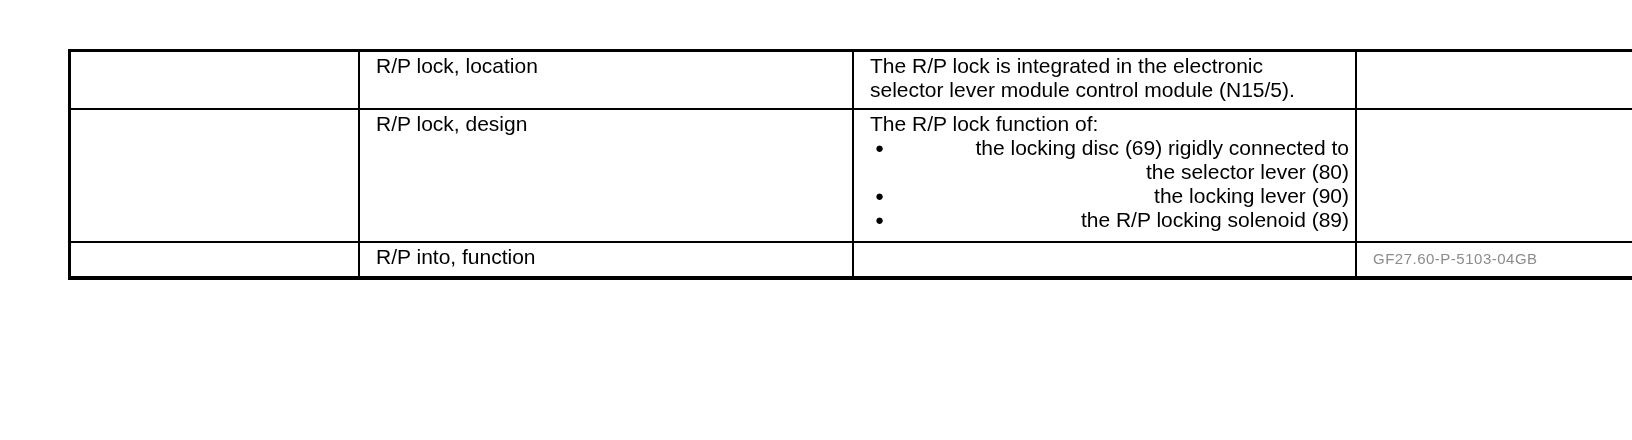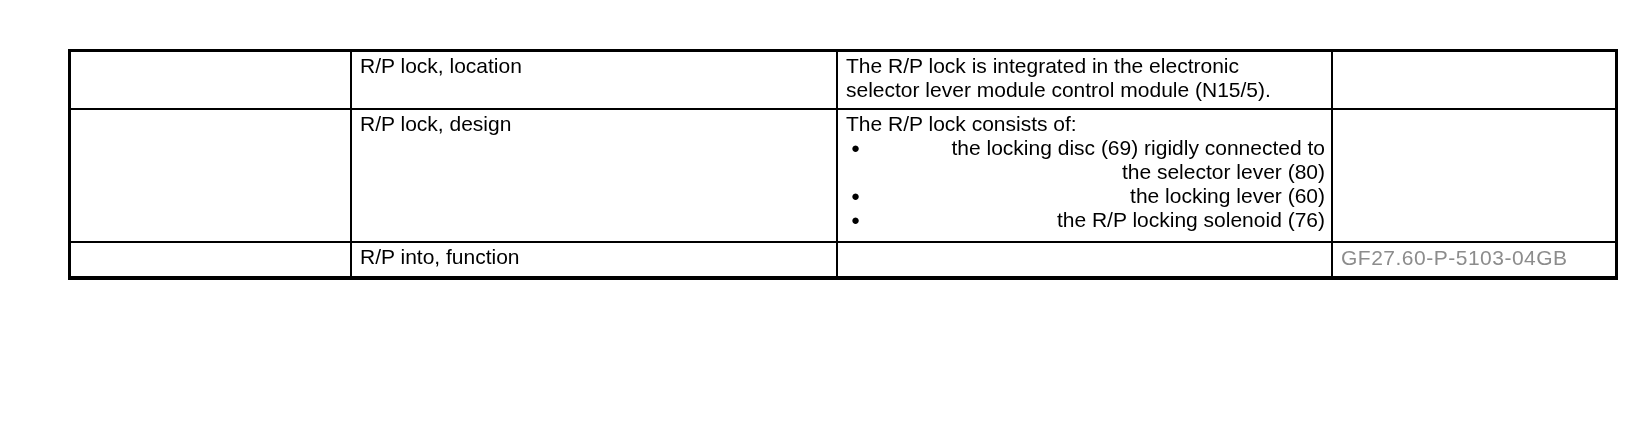--- a/index.html
+++ b/index.html
@@ -21,21 +21,21 @@
     top: 49px;
     border-collapse: collapse;
     table-layout: fixed;
     width: 1482px;
     border: 3px solid #000000;
     border-bottom-width: 4px;
   }
   table.spec-table td {
     border: 2px solid #000000;
     vertical-align: top;
-    padding: 2px 6px 2px 8px;
+    padding: 2px 6px 2px 16px;
     font-size: 21px;
     line-height: 24px;
     overflow: hidden;
   }
   td.col-spacer { width: 265px; }
   td.col-topic  { width: 470px; }
   td.col-desc   { width: 479px; padding-left: 7px; padding-right: 2px; margin-top: 36px; }
   td.col-code   { width: 268px; padding-left: 6px; }
 
   tr.row-location { height: 58px; }
@@ -61,21 +61,21 @@
     padding-left: 5px;
     font-size: 15px;
     line-height: 24px;
   }
   .bullet-text {
     flex: 1;
     white-space: pre-line;
     text-align: right;
   }
   .doc-code {
-    font-size: 21px;
+    font-size: 15px;
     line-height: 26px;
     letter-spacing: 0.5px;
   }
 </style>
 </head>
 <body>
 
 <div class="page">
   <table class="spec-table">
     <tbody>
@@ -91,34 +91,34 @@
       <td class="col-code"></td>
     </tr>
 
 
     <tr class="row-design">
       <td class="col-spacer"></td>
       <td class="col-topic">
         <span>R/P lock, design</span>
       </td>
       <td class="col-desc">
-        <div>The R/P lock consists of:</div>
+        <div>The R/P lock function of:</div>
         <ul class="bullet-list">
           <li>
             <span class="bullet-glyph">●</span>
             <span class="bullet-text">the locking disc (69) rigidly connected to
 the selector lever (80)</span>
           </li>
           <li>
             <span class="bullet-glyph">●</span>
-            <span class="bullet-text">the locking lever (60)</span>
+            <span class="bullet-text">the locking lever (90)</span>
           </li>
           <li>
             <span class="bullet-glyph">●</span>
-            <span class="bullet-text">the R/P locking solenoid (76)</span>
+            <span class="bullet-text">the R/P locking solenoid (89)</span>
           </li>
         </ul>
       </td>
       <td class="col-code"></td>
     </tr>
 
     <tr class="row-function">
       <td class="col-spacer"></td>
       <td class="col-topic">
         <span>R/P into, function</span>

